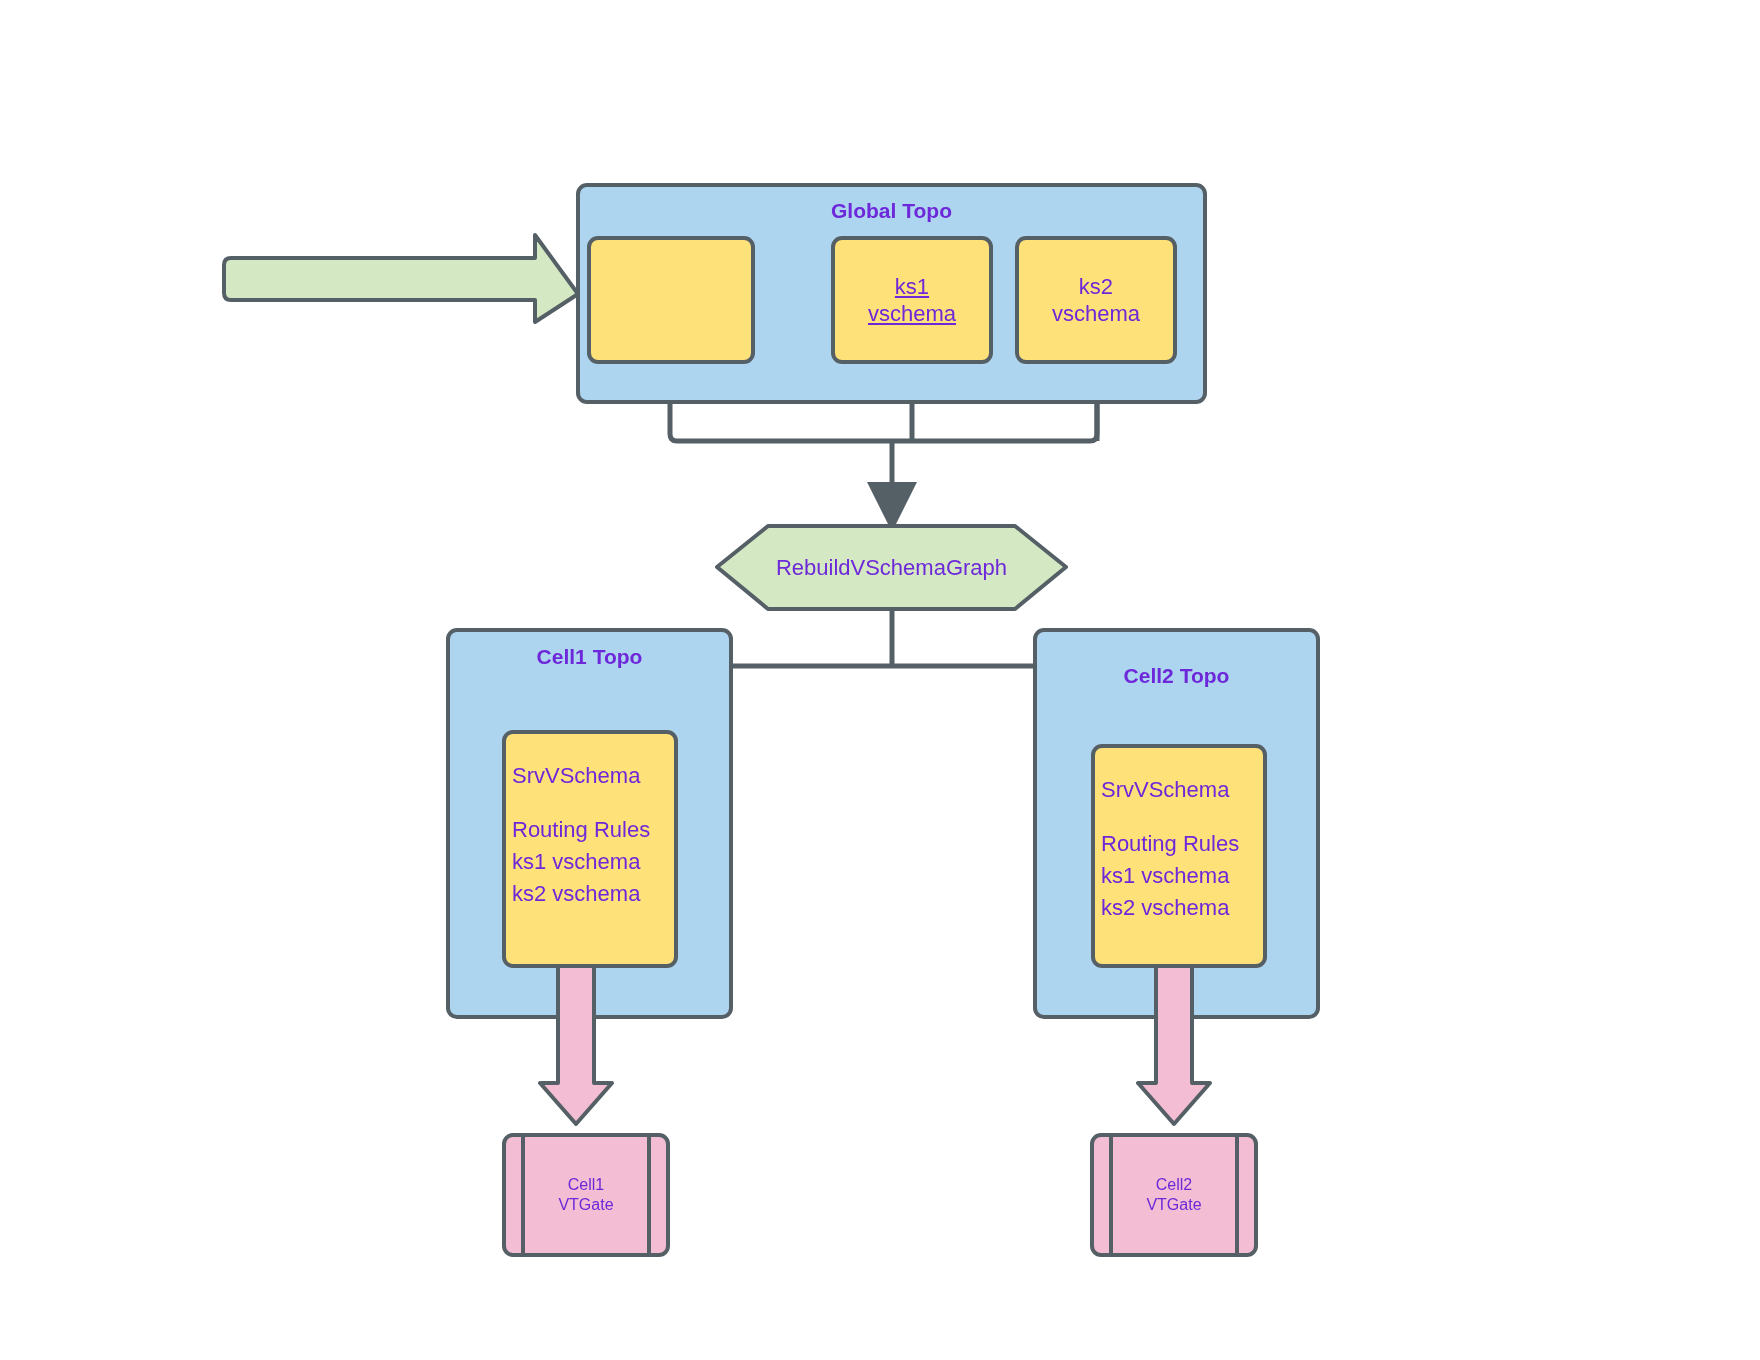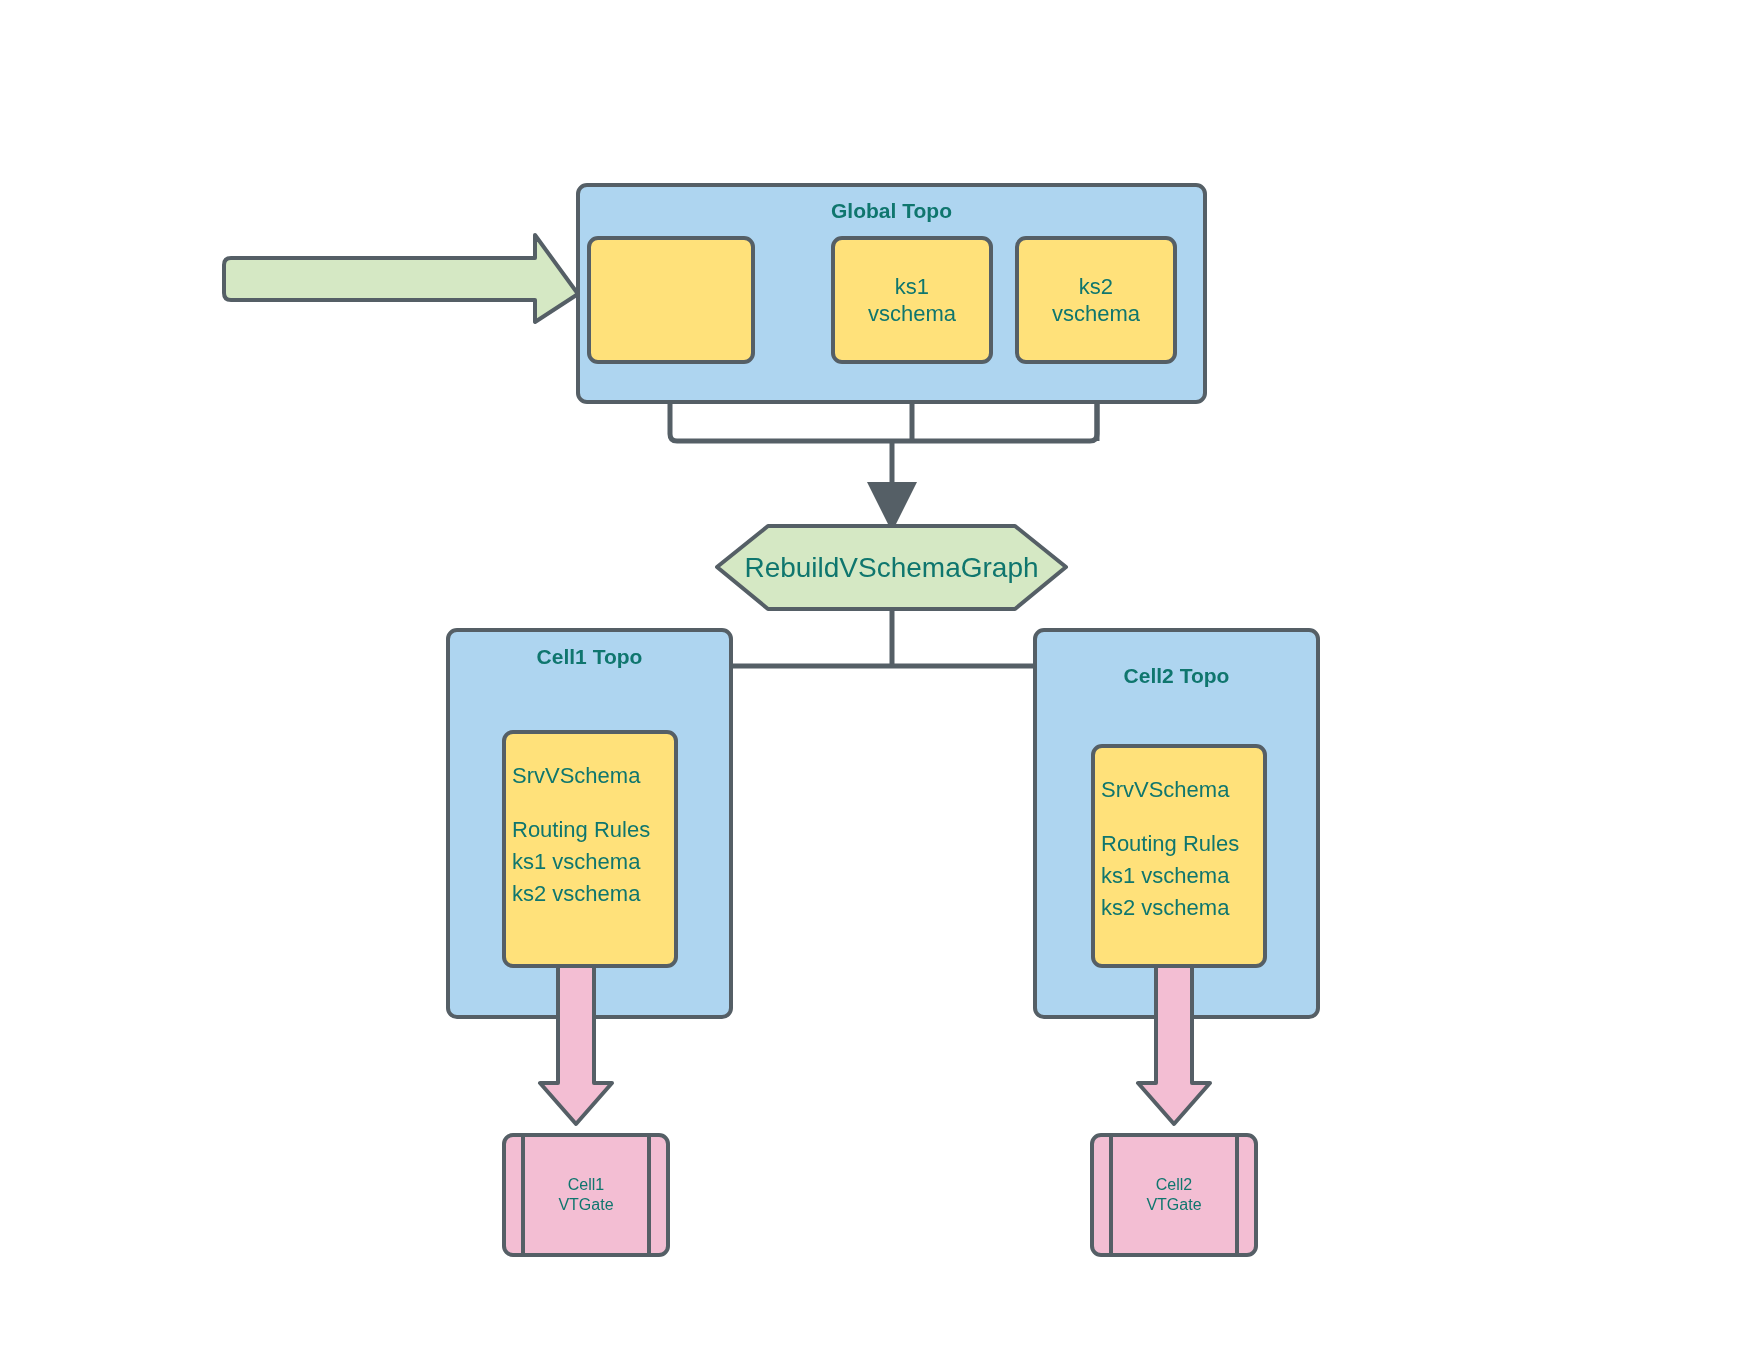--- a/index.html
+++ b/index.html
@@ -1,25 +1,25 @@
 <!DOCTYPE html>
 <html><head>
 <meta charset="utf-8">
 <style>
   html,body{margin:0;padding:0;background:#ffffff;}
   body{width:1760px;height:1360px;position:relative;overflow:hidden;
        font-family:"Liberation Sans","DejaVu Sans",sans-serif;color:#222a33;}
   #stage{position:absolute;inset:0;}
   svg.layer{position:absolute;left:0;top:0;width:1760px;height:1360px;}
   .lbl{position:absolute;text-align:center;line-height:1.25;
-       color:#0f766e;white-space:pre-line;pointer-events:none;}
+       color:#6d28d9;white-space:pre-line;pointer-events:none;}
   .title{font-weight:bold;font-size:21px;}
   .boxtxt{font-size:22px;}
   .srvtxt{font-size:22px;text-align:left;line-height:1.46;}
-  .hexatxt{font-size:28px;}
+  .hexatxt{font-size:22px;}
   .arrtxt{font-size:22px;}
   .vtxt{font-size:16px;}
   .ctr{display:flex;align-items:center;justify-content:center;}
 </style>
 </head>
 <body>
 
 <div id="stage">
 
   <svg class="layer" viewBox="0 0 1760 1360" xmlns="http://www.w3.org/2000/svg">
@@ -72,21 +72,21 @@
     </g>
     <g>
       <rect x="1092" y="1135" width="164" height="120" rx="9" ry="9" fill="#F3BED3" stroke="#555f66" stroke-width="4"></rect>
       <line x1="1111" y1="1135" x2="1111" y2="1255" stroke="#555f66" stroke-width="4"></line>
       <line x1="1237" y1="1135" x2="1237" y2="1255" stroke="#555f66" stroke-width="4"></line>
     </g>
   </svg>
 
   <div class="lbl title" style="left:578px;top:198px;width:627px;">Global Topo</div>
 
-  <div class="lbl boxtxt ctr" style="left:833px;top:238px;width:158px;height:124px;">ks1
+  <div class="lbl boxtxt ctr" style="left:833px;top:238px;width:158px;height:124px;text-decoration:underline;">ks1
 vschema</div>
   <div class="lbl boxtxt ctr" style="left:1017px;top:238px;width:158px;height:124px;">ks2
 vschema</div>
 
 
   <div class="lbl hexatxt ctr" style="left:717px;top:526px;width:349px;height:83px;">RebuildVSchemaGraph</div>
 
   <div class="lbl title" style="left:448px;top:644px;width:283px;">Cell1 Topo</div>
   <div class="lbl srvtxt" style="left:512px;top:760px;width:160px;">SrvVSchema</div>
   <div class="lbl srvtxt" style="left:512px;top:814px;width:160px;">Routing Rules

